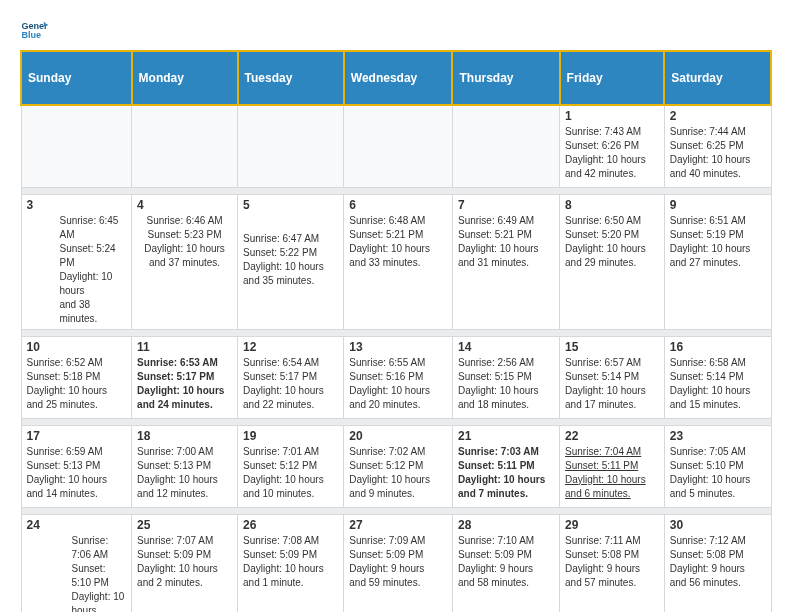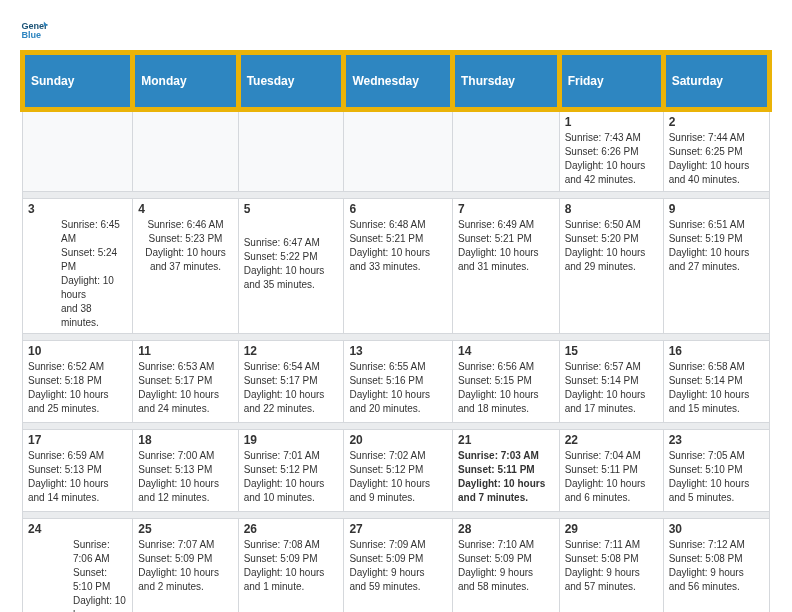--- a/index.html
+++ b/index.html
@@ -9,21 +9,21 @@
 
     .header-row { display: flex; align-items: flex-start; justify-content: space-between; margin-bottom: 4px; }
     .logo { display: flex; align-items: center; }
     .logo-icon { width: 28px; height: 28px; margin-right: 4px; }
 
     .title-block { text-align: right; }
     .month-title { font-size: 36px; font-weight: bold; color: #333; }
     .location { font-size: 15px; color: #555; margin-top: 2px; }
 
     .calendar { width: 100%; border-collapse: collapse; margin-top: 6px; }
-    .calendar th { background: #2e86c1; color: #fff; font-size: 12px; padding: 19px 6px; text-align: left; border: 5px solid #eab308; }
+    .calendar th { background: #2e86c1; color: #fff; font-size: 12px; padding: 19px 6px; text-align: left; border: 2px solid #eab308; }
     .calendar td { border: 1px solid #d5d8dc; vertical-align: top; padding: 3px 5px; font-size: 10.5px; color: #333; background: #fff; width: 113px; min-height: 70px; }
     .calendar td.empty { background: #f8f9fa; }
 
     .day-num { font-weight: bold; font-size: 12px; display: block; margin-bottom: 2px; }
     .day-info { font-size: 10px; color: #333; line-height: 1.4; }
 
     tr.week-row td { height: 82px; }
   </style>
 </head>
 <body>
@@ -142,42 +142,42 @@
         <tr class="week-row">
           <td>
             <span class="day-num">10</span>
             <div class="day-info" style="white-space: pre-line;">Sunrise: 6:52 AM
 Sunset: 5:18 PM
 Daylight: 10 hours
 and 25 minutes.</div>
           </td>
           <td>
             <span class="day-num">11</span>
-            <div class="day-info" style="white-space: pre-line;">Sunrise: 6:53 AM
+            <div class="day-info" style="white-space: pre-line; font-weight: bold;">Sunrise: 6:53 AM
 Sunset: 5:17 PM
 Daylight: 10 hours
 and 24 minutes.</div>
           </td>
           <td>
             <span class="day-num">12</span>
             <div class="day-info" style="white-space: pre-line;">Sunrise: 6:54 AM
 Sunset: 5:17 PM
 Daylight: 10 hours
 and 22 minutes.</div>
           </td>
           <td>
             <span class="day-num">13</span>
             <div class="day-info" style="white-space: pre-line;">Sunrise: 6:55 AM
 Sunset: 5:16 PM
 Daylight: 10 hours
 and 20 minutes.</div>
           </td>
           <td>
             <span class="day-num">14</span>
-            <div class="day-info" style="white-space: pre-line;">Sunrise: 6:56 AM
+            <div class="day-info" style="white-space: pre-line;">Sunrise: 2:56 AM
 Sunset: 5:15 PM
 Daylight: 10 hours
 and 18 minutes.</div>
           </td>
           <td>
             <span class="day-num">15</span>
             <div class="day-info" style="white-space: pre-line;">Sunrise: 6:57 AM
 Sunset: 5:14 PM
 Daylight: 10 hours
 and 17 minutes.</div>
@@ -224,21 +224,21 @@
           </td>
           <td>
             <span class="day-num">21</span>
             <div class="day-info" style="white-space: pre-line; font-weight: bold;">Sunrise: 7:03 AM
 Sunset: 5:11 PM
 Daylight: 10 hours
 and 7 minutes.</div>
           </td>
           <td>
             <span class="day-num">22</span>
-            <div class="day-info" style="white-space: pre-line;">Sunrise: 7:04 AM
+            <div class="day-info" style="white-space: pre-line; text-decoration: underline;">Sunrise: 7:04 AM
 Sunset: 5:11 PM
 Daylight: 10 hours
 and 6 minutes.</div>
           </td>
           <td>
             <span class="day-num">23</span>
             <div class="day-info" style="white-space: pre-line;">Sunrise: 7:05 AM
 Sunset: 5:10 PM
 Daylight: 10 hours
 and 5 minutes.</div>

